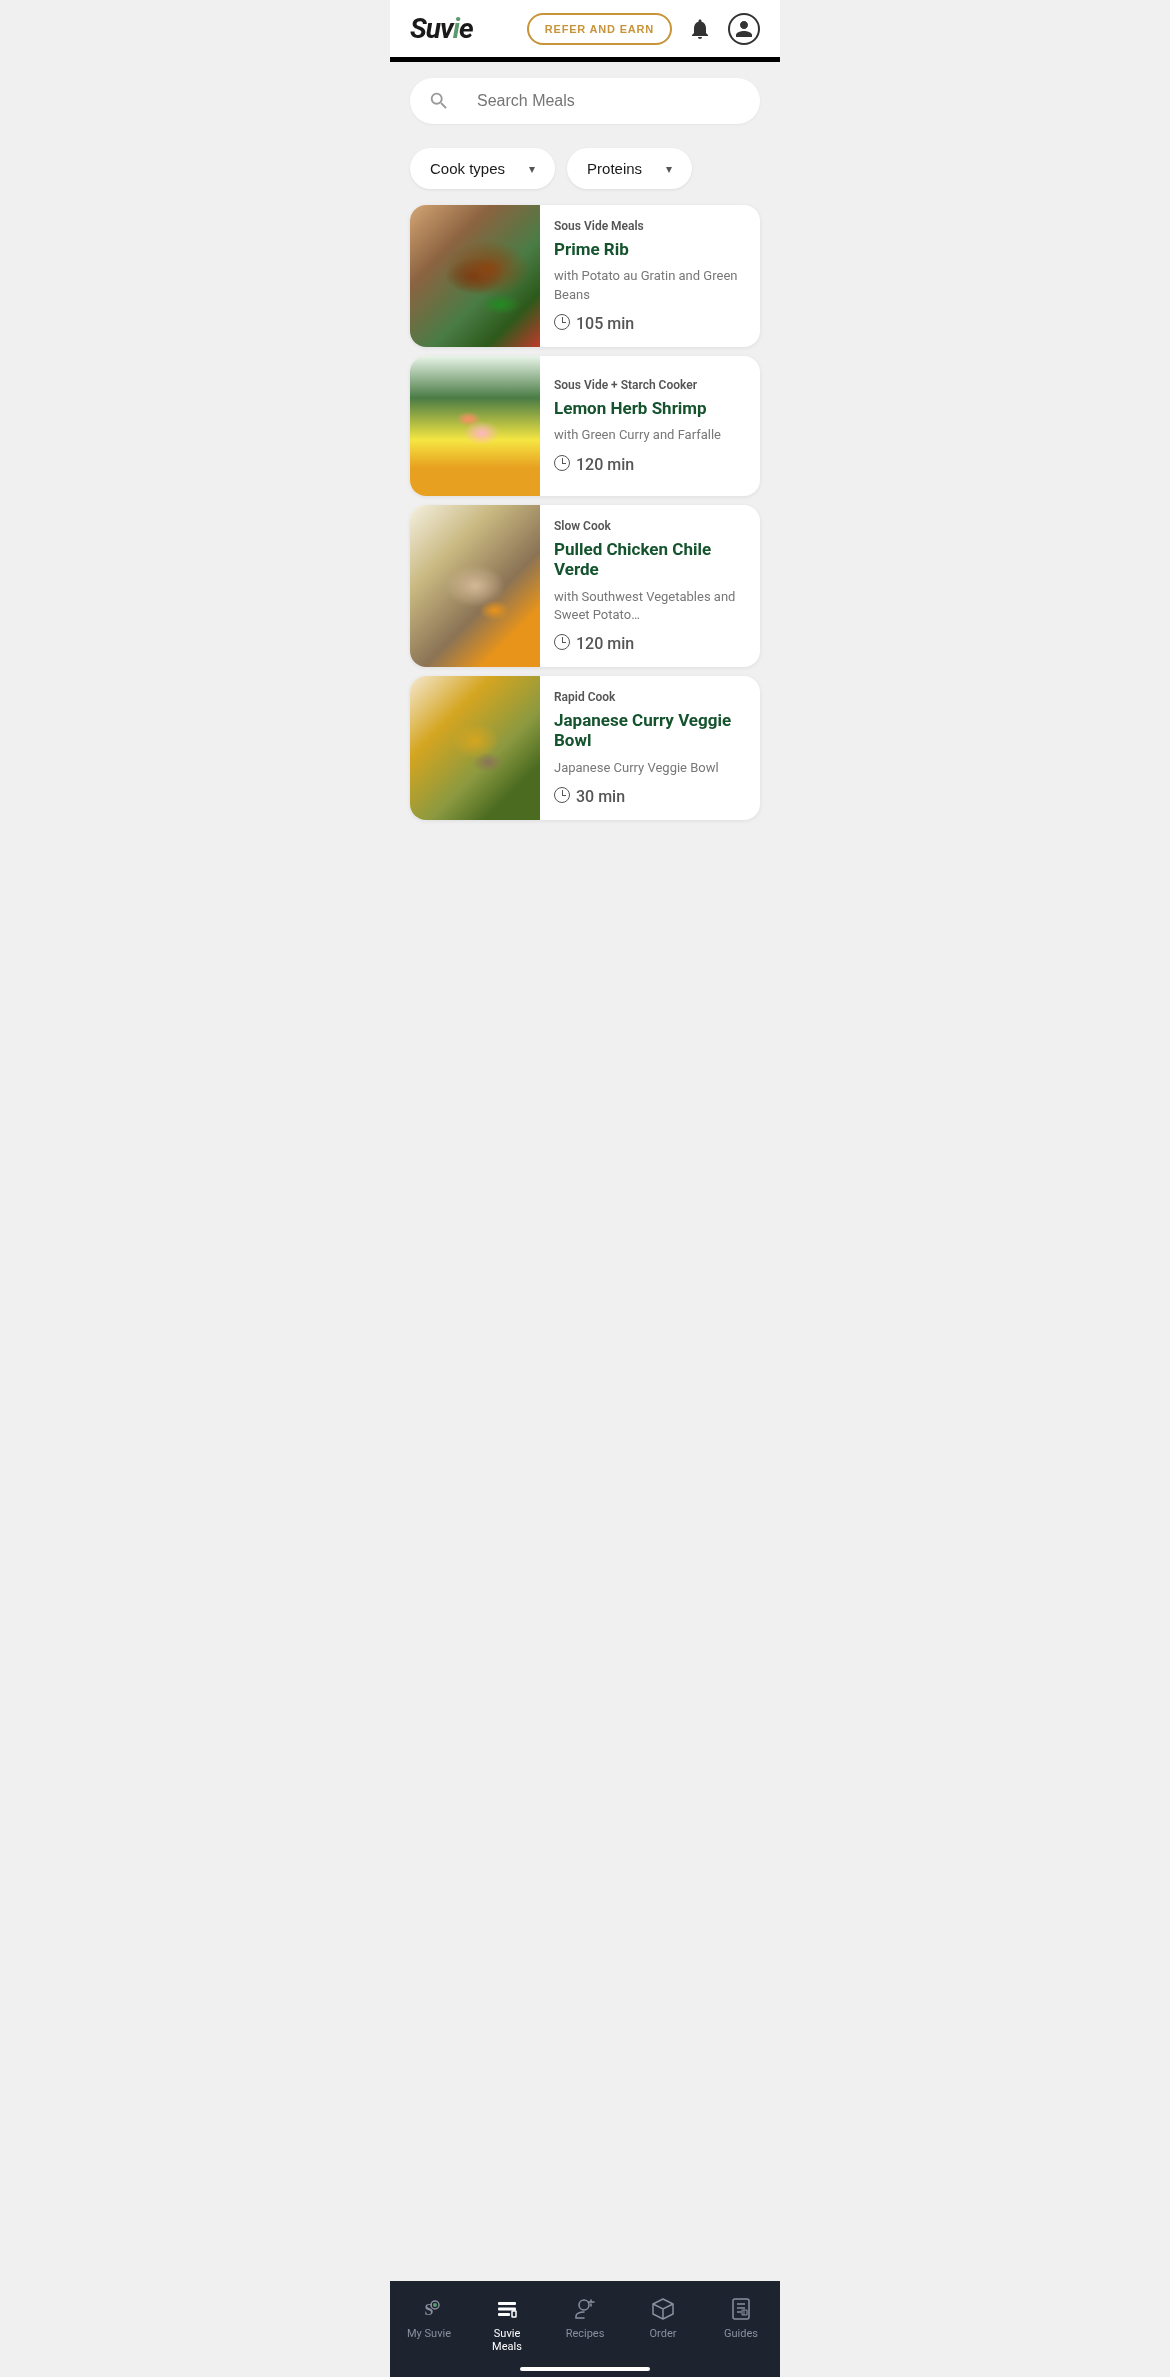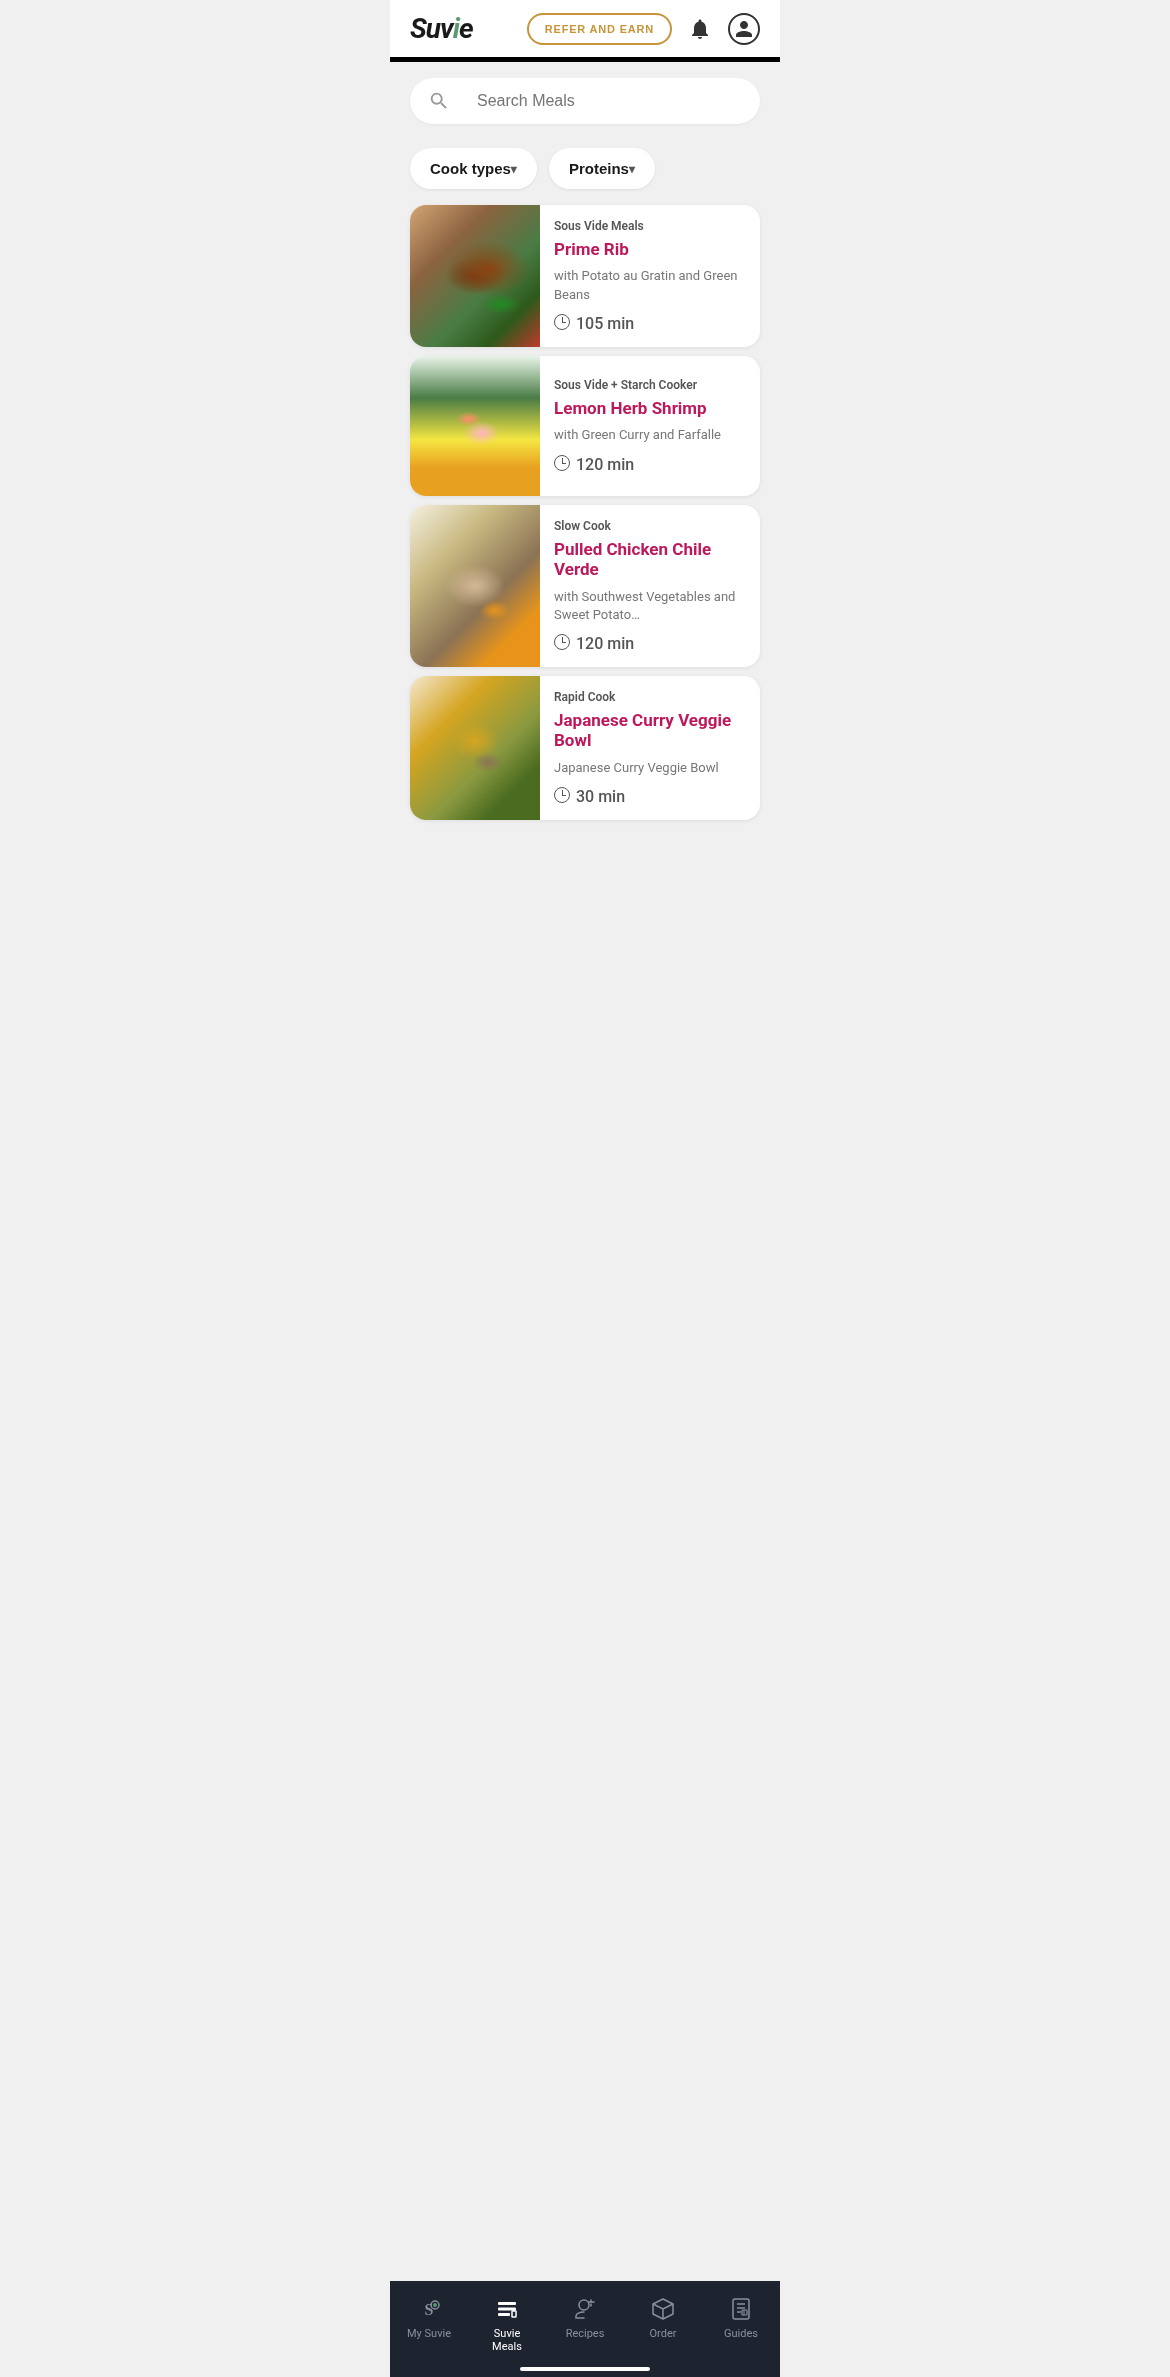--- a/index.html
+++ b/index.html
@@ -123,24 +123,24 @@
 
     .filter-btn {
       background: #ffffff;
       border: none;
       border-radius: 25px;
       padding: 12px 20px;
       font-size: 15px;
       color: #1a1a1a;
       display: flex;
       align-items: center;
-      gap: 0;
+      gap: 24px;
       cursor: pointer;
       box-shadow: 0 1px 3px rgba(0,0,0,0.08);
-      font-weight: 700;
+      font-weight: 400;
     }
 
     .chevron {
       font-size: 12px;
       color: #555;
     }
 
     
     .meals-container {
       padding: 0 20px;
@@ -239,21 +239,21 @@
     .meal-category {
       font-size: 12px;
       font-weight: 600;
       color: #555;
       margin-bottom: 2px;
     }
 
     .meal-name {
       font-size: 17px;
       font-weight: 700;
-      color: #be185d;
+      color: #14532d;
       line-height: 1.2;
       margin-bottom: 4px;
     }
 
     .meal-desc {
       font-size: 13px;
       color: #777;
       line-height: 1.4;
       margin-bottom: 6px;
     }

